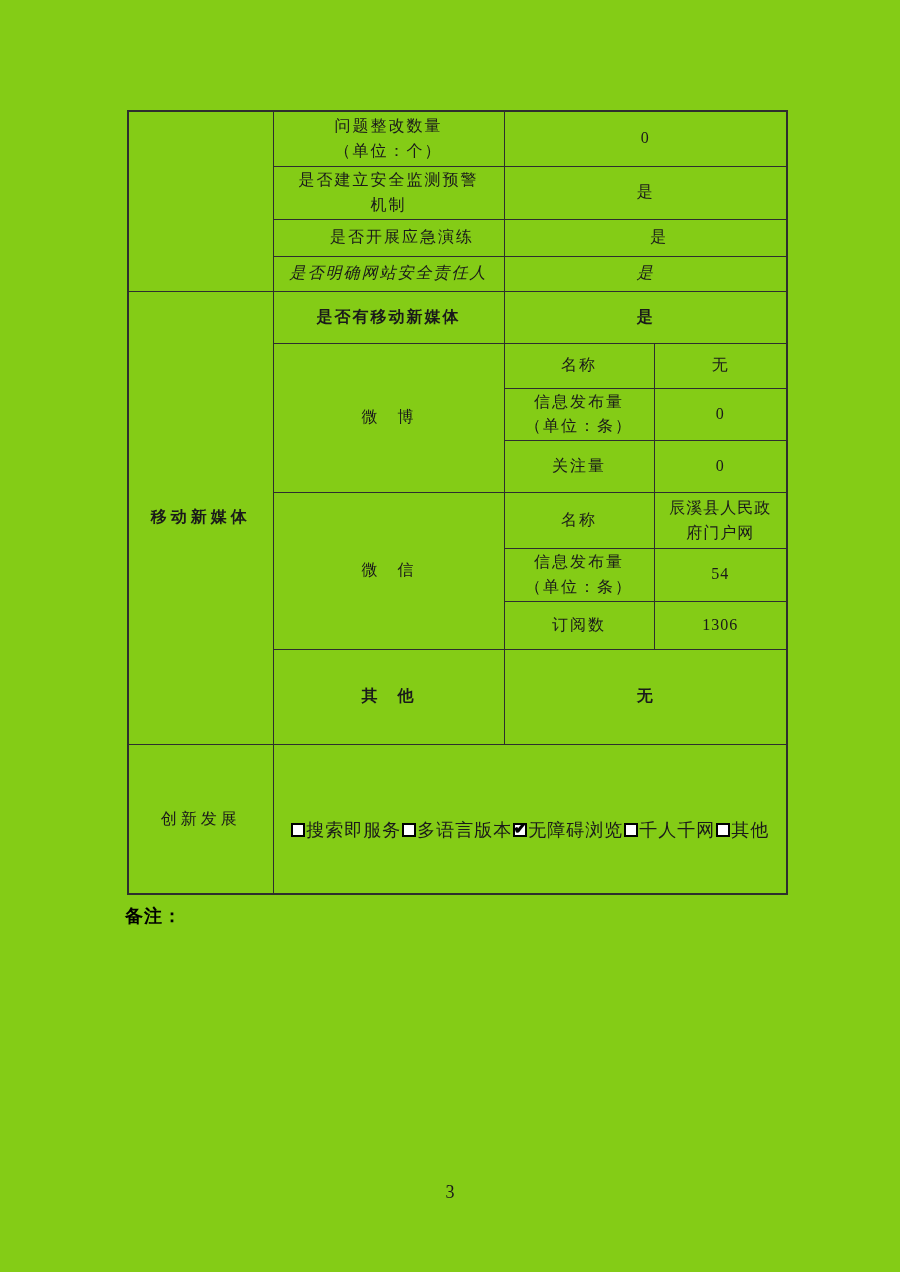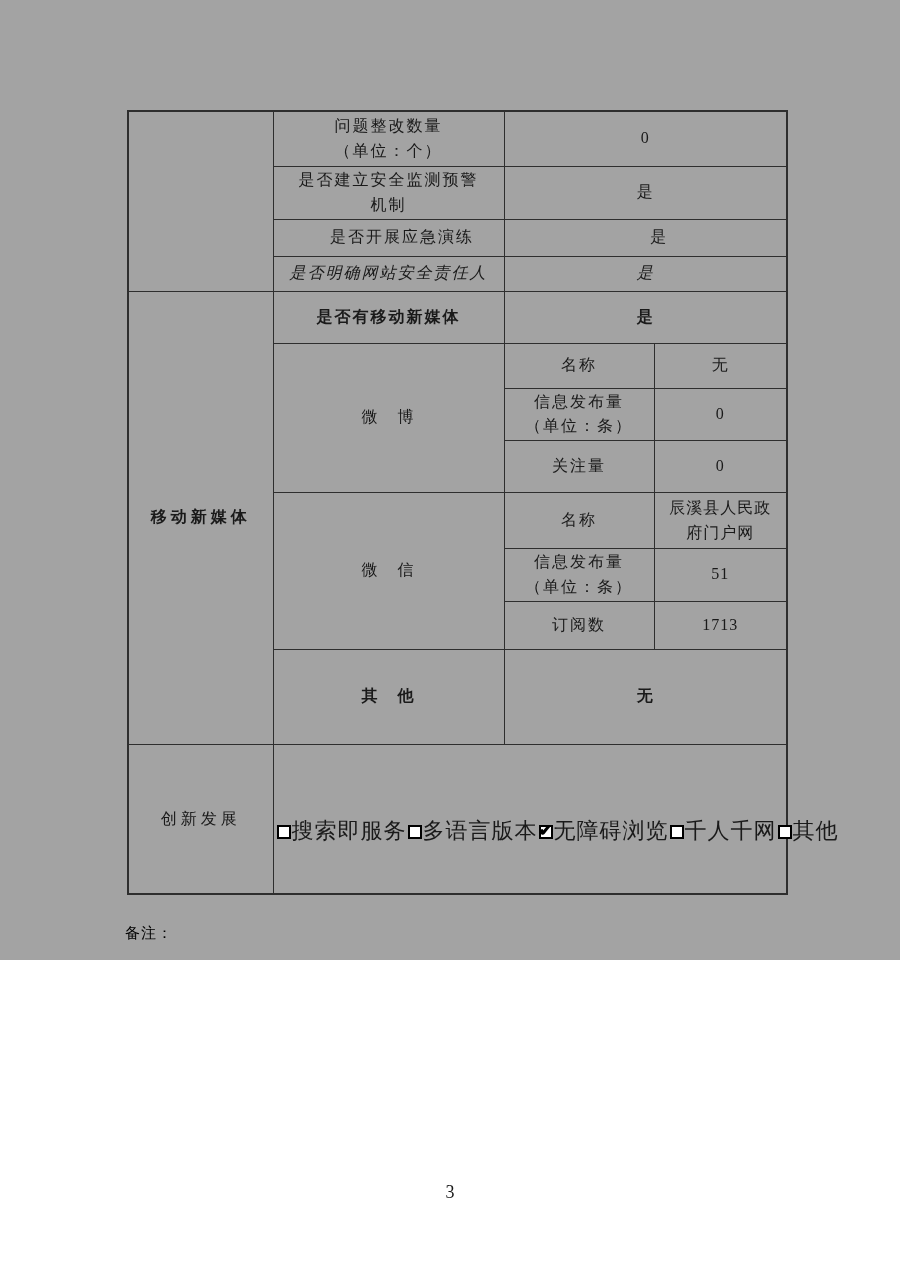--- a/index.html
+++ b/index.html
@@ -5,22 +5,22 @@
   * { margin: 0; padding: 0; box-sizing: border-box; }
   html, body { background: #ffffff; }
   body {
     width: 900px; height: 1272px;
     font-family: "Liberation Serif", "DejaVu Serif", serif;
     color: #111111;
     overflow: hidden;
   }
   .page {
     position: relative;
-    width: 900px; height: 960px;
-    background: #a3a3a3;
+    width: 900px; height: 1272px;
+    background: #84cc16;
   }
   table.report {
     position: absolute;
     left: 127px; top: 110px;
     width: 659px;
     border-collapse: collapse;
     table-layout: fixed;
     border: 2px solid #2e2e2e;
   }
   table.report td {
@@ -51,21 +51,21 @@
   tr.r11 td { height: 48px; }
   tr.r12 td { height: 95px; font-weight: bold; }
   tr.r13 td { height: 150px; }
 
   td.seclbl { letter-spacing: 4px; margin-left: 8px; }
   td.lbl    { letter-spacing: 2px; }
   td.sub    { letter-spacing: 2px; }
   td.val    { letter-spacing: 1px; }
 
   td.cbcell { letter-spacing: 0; }
-  .cbrow { white-space: nowrap; font-size: 22px; }
+  .cbrow { white-space: nowrap; font-size: 18px; }
   .cb {
     display: inline-block;
     width: 14px; height: 14px;
     border: 2.5px solid #000000;
     vertical-align: -1px;
     position: relative;
     margin: 0 1px;
     background: #ffffff;
   }
   .cb.checked::after {
@@ -74,23 +74,23 @@
     top: -5px; left: -2px;
     font-size: 17px;
     font-weight: bold;
     color: #000000;
     line-height: 1;
   }
   .cbl { letter-spacing: 1px; }
 
   .notes {
     position: absolute;
-    left: 125px; top: 924px;
-    font-size: 15px;
-    font-weight: normal;
+    left: 125px; top: 904px;
+    font-size: 18px;
+    font-weight: bold;
     letter-spacing: 1px;
     color: #000000;
   }
   .pageno {
     position: absolute;
     left: 0; right: 0;
     top: 1182px;
     text-align: center;
     font-size: 18px;
     color: #1a1a1a;
@@ -153,25 +153,25 @@
 
     <tr class="r9">
       <td class="lbl" rowspan="3">微　信</td>
       <td class="sub">名称</td>
       <td class="val">辰溪县人民政
 府门户网</td>
     </tr>
     <tr class="r10">
       <td class="sub">信息发布量
 （单位：条）</td>
-      <td class="val">51</td>
+      <td class="val">54</td>
     </tr>
     <tr class="r11">
       <td class="sub">订阅数</td>
-      <td class="val">1713</td>
+      <td class="val">1306</td>
     </tr>
 
     <tr class="r12">
       <td class="lbl">其　他</td>
       <td class="val" colspan="2">无</td>
     </tr>
 
     <tr class="r13">
       <td class="seclbl">创新发展</td>
       <td class="cbcell" colspan="3">

